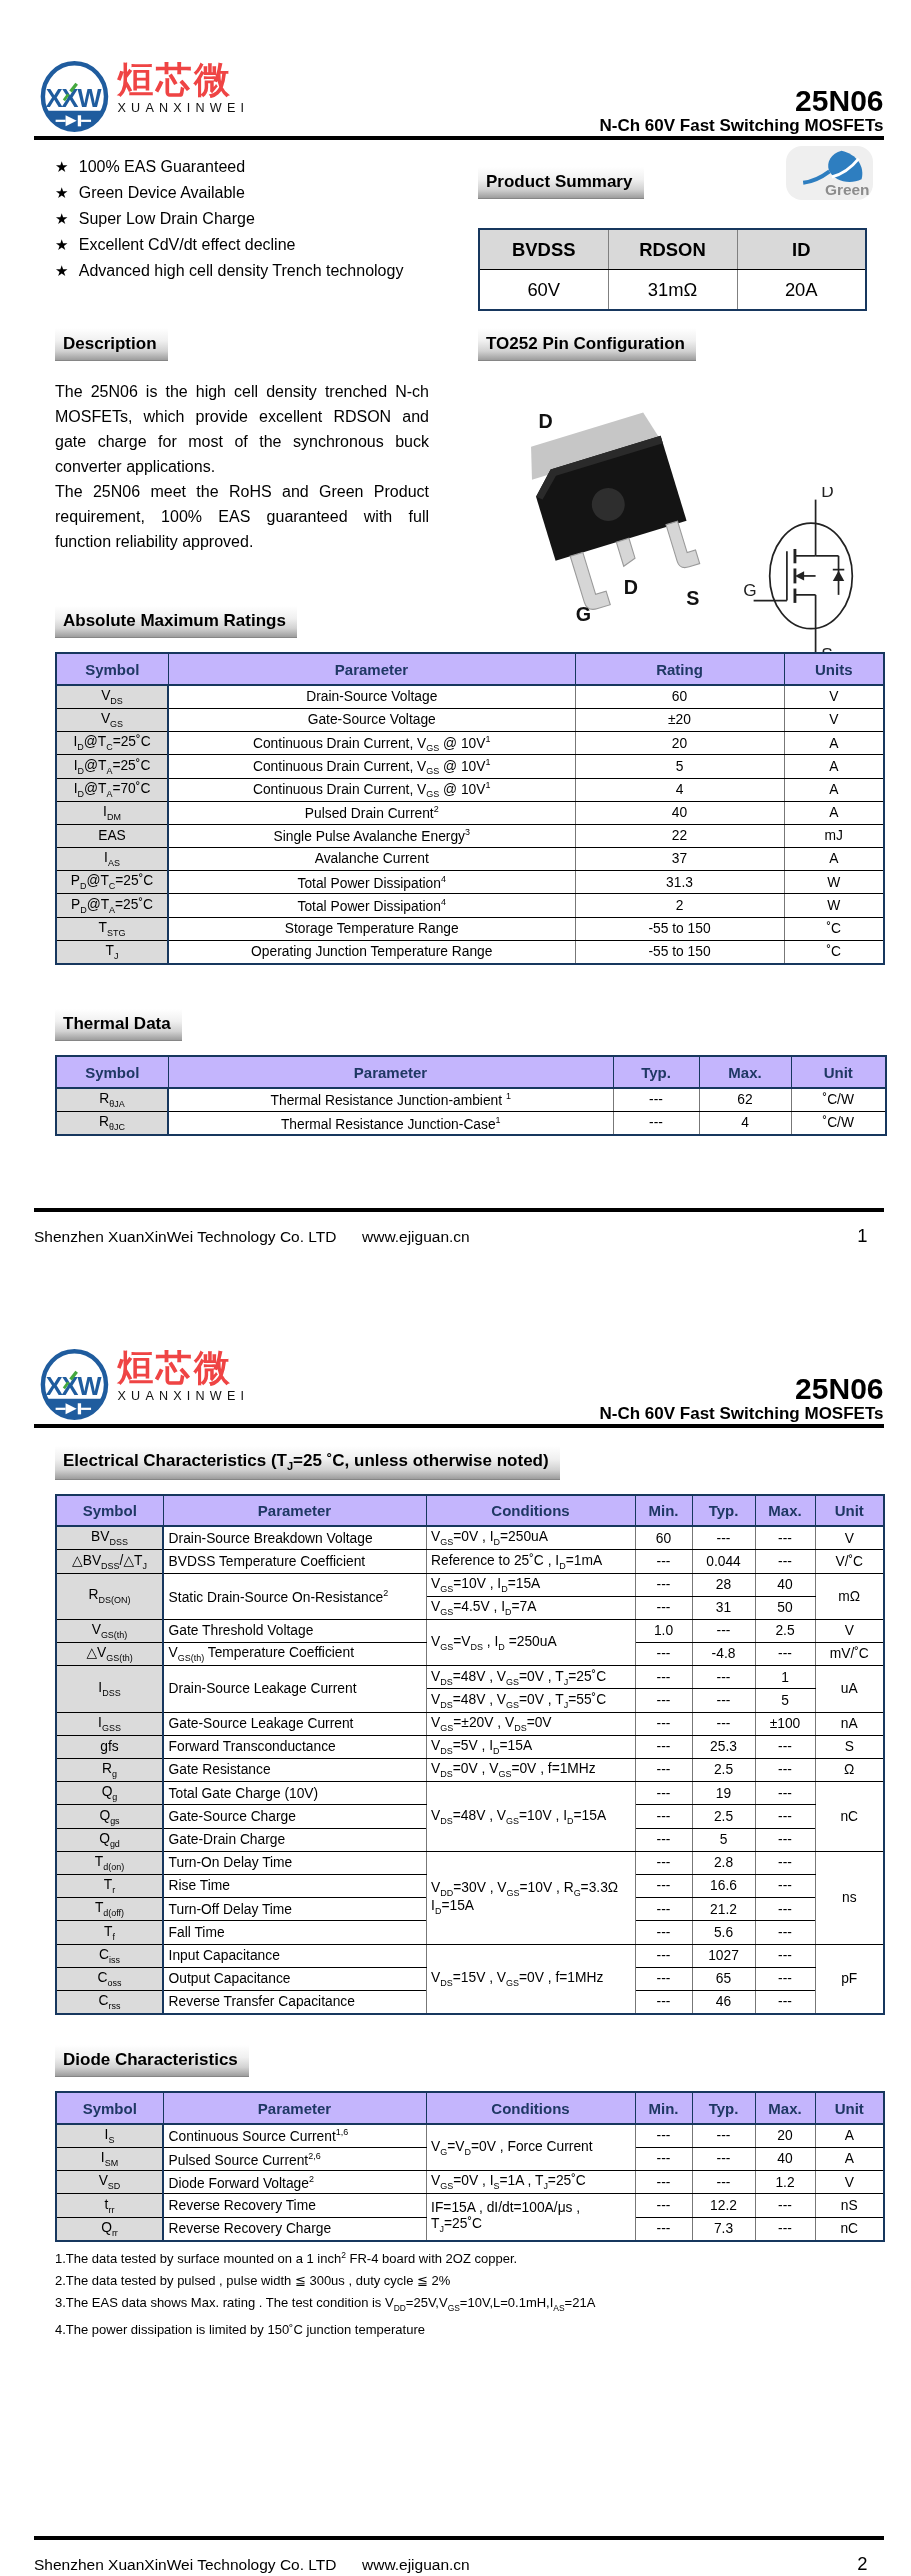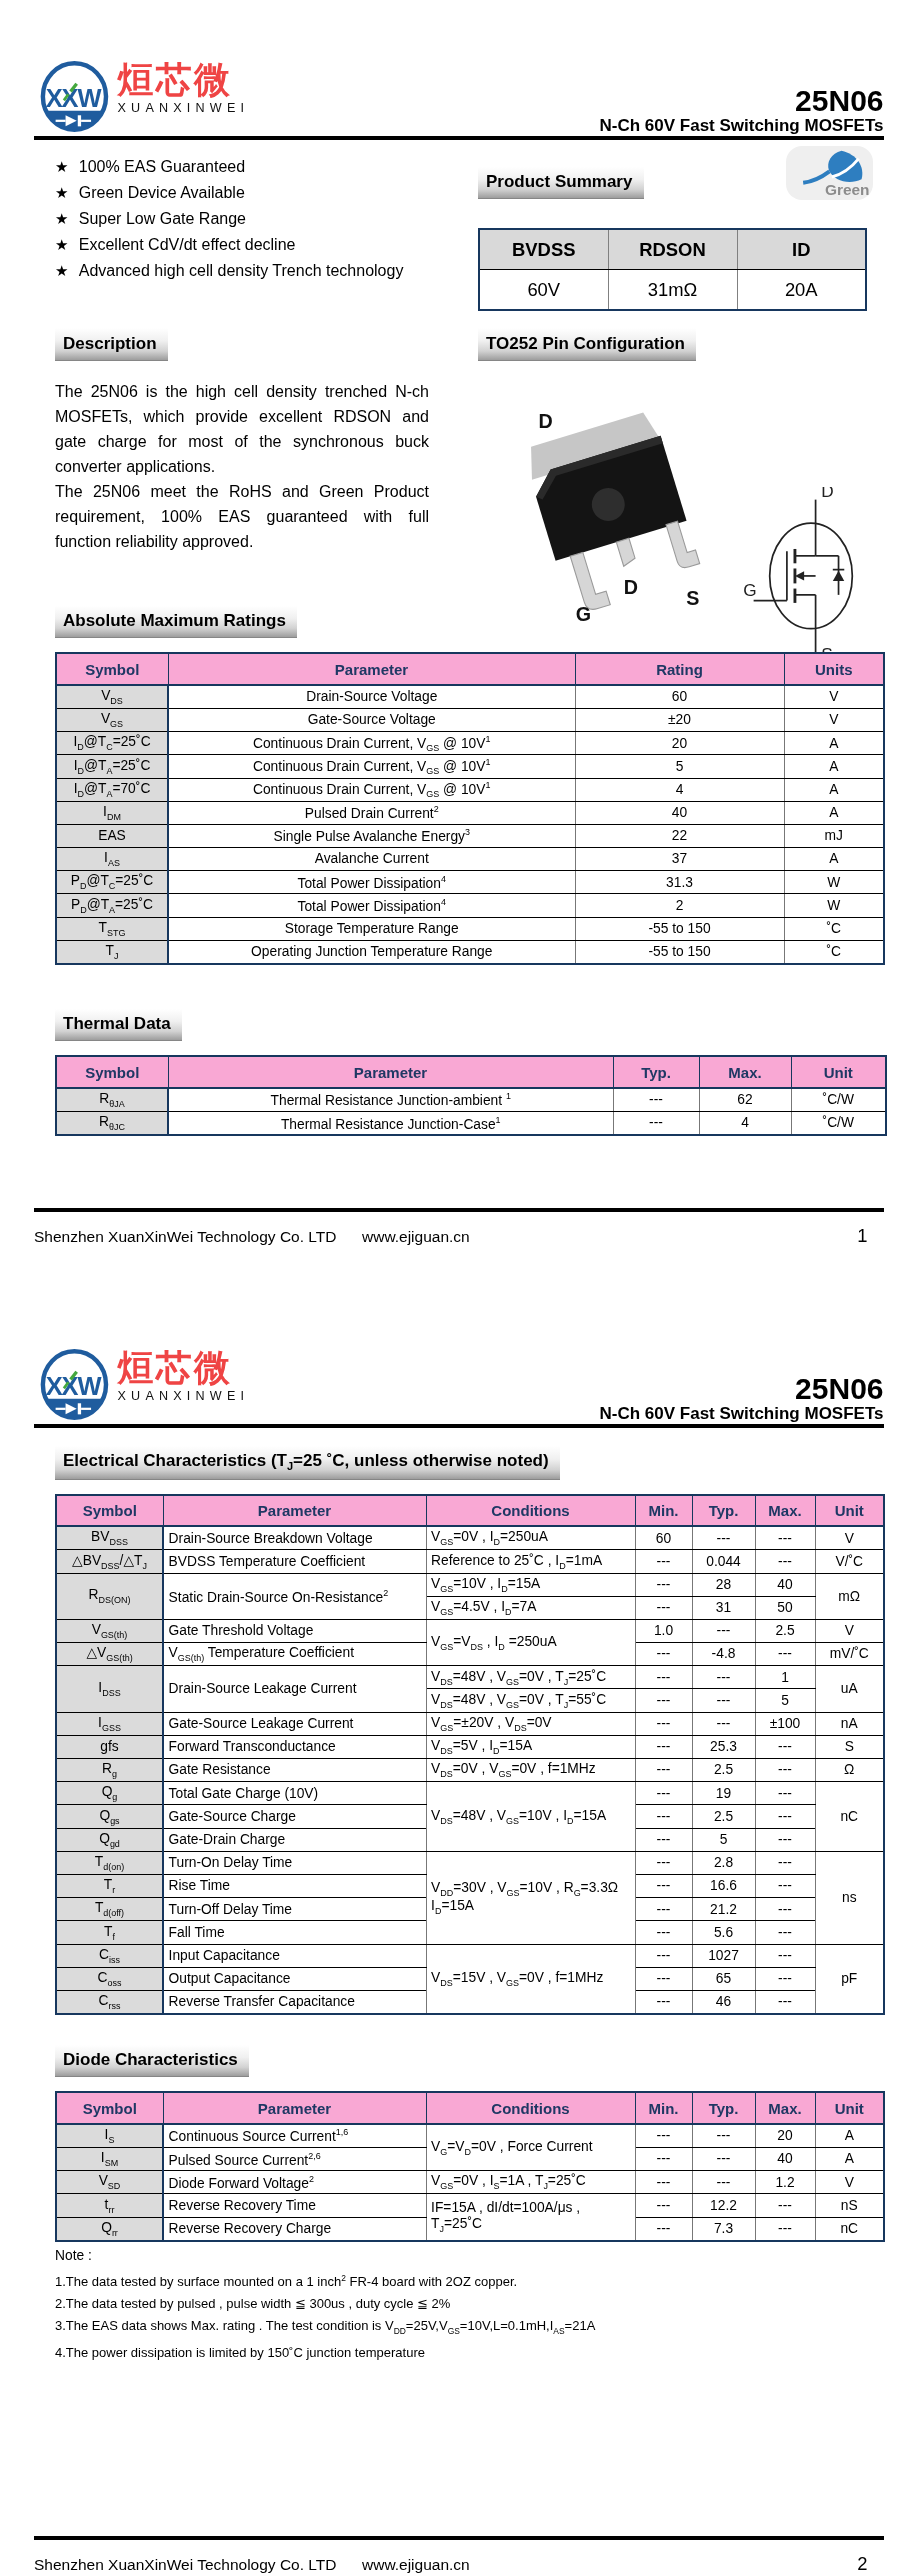--- a/index.html
+++ b/index.html
@@ -47,21 +47,21 @@
   .pin-col .sec-label{margin-top:3.4px;}
   .pkg-svg{position:absolute;left:43px;top:69px;}
   .mos-svg{position:absolute;right:3.4px;top:162px;}
 
   
   .amr{position:absolute;top:606px;left:55px;}
   .thermal{position:absolute;top:1009px;left:55px;}
   .ec{position:absolute;top:158px;left:55px;}
   .diode{position:absolute;top:757px;left:55px;}
   table.ds{border-collapse:collapse;table-layout:fixed;width:829px;margin-top:13.8px;border:2.3px solid #17375E;}
-  .ds th{background:#f9a8d4;color:#1F3864;font-size:15px;font-weight:bold;height:27.5px;
+  .ds th{background:#c4b5fd;color:#1F3864;font-size:15px;font-weight:bold;height:27.5px;
     border:1.1px solid #17375E;border-bottom:2.9px double #17375E;}
   .ds td{font-size:13.8px;height:21px;line-height:1.12;padding:0.6px 4.6px;text-align:center;vertical-align:middle;
     border-top:1.7px solid #000;border-bottom:1.7px solid #000;border-left:0.6px solid #777;border-right:0.6px solid #777;}
   .ds td.sym{background:#DBDBDB;border-right:2.9px double #17375E;}
   .ds td.l{text-align:left;}
 
   
   .notes{position:absolute;top:956px;left:55px;right:34px;}
   .note-title{font-size:13.8px;line-height:23px;}
   .note-line{font-size:13px;line-height:22px;}
@@ -100,21 +100,21 @@
       <div class="part">25N06</div>
       <div class="subtitle">N-Ch 60V Fast Switching MOSFETs</div>
     </div>
   </div>
   <div class="rule"></div>
 
   <div class="row1">
     <div class="features-col">
         <div class="feature">100% EAS Guaranteed</div>
         <div class="feature">Green Device Available</div>
-        <div class="feature">Super Low Gate Range</div>
+        <div class="feature">Super Low Drain Charge</div>
         <div class="feature">Excellent CdV/dt effect decline</div>
         <div class="feature">Advanced high cell density Trench technology</div>
       </div>
     <div class="ps-col">
       <div class="green-badge">
         <svg width="87" height="54" viewBox="0 0 152 94">
           <path d="M97 8 C124 14 138 36 132 58 C110 68 84 61 75 42 C70 28 79 13 97 8 Z" fill="#2E7EC0"></path>
           <path d="M80 54 C96 50 114 38 127 22" stroke="#ffffff" stroke-width="5" fill="none"></path>
           <path d="M76 44 C60 56 46 62 30 64" stroke="#2E7EC0" stroke-width="7" fill="none"></path>
           <text x="68" y="86" font-size="27" font-weight="bold" fill="#8C8C8C" font-family="Liberation Sans, sans-serif">Green</text>
@@ -613,21 +613,20 @@
             <td>---</td>
             <td>7.3</td>
             <td>---</td>
             <td>nC</td>
           </tr>
         </tbody>
       </table>
   </div>
 
   <div class="notes">
-    <div class="note-title">Note :</div>
     <div>
         <div class="note-line">1.The data tested by surface mounted on a 1 inch<sup>2</sup> FR-4 board with 2OZ copper.</div>
         <div class="note-line">2.The data tested by pulsed , pulse width ≦ 300us , duty cycle ≦ 2%</div>
         <div class="note-line">3.The EAS data shows Max. rating . The test condition is V<sub>DD</sub>=25V,V<sub>GS</sub>=10V,L=0.1mH,I<sub>AS</sub>=21A</div>
         <div class="note-line">4.The power dissipation is limited by 150˚C  junction temperature</div>
       </div>
   </div>
 
   <div class="footer f2">
     <span class="company">Shenzhen XuanXinWei Technology Co. LTD</span>

